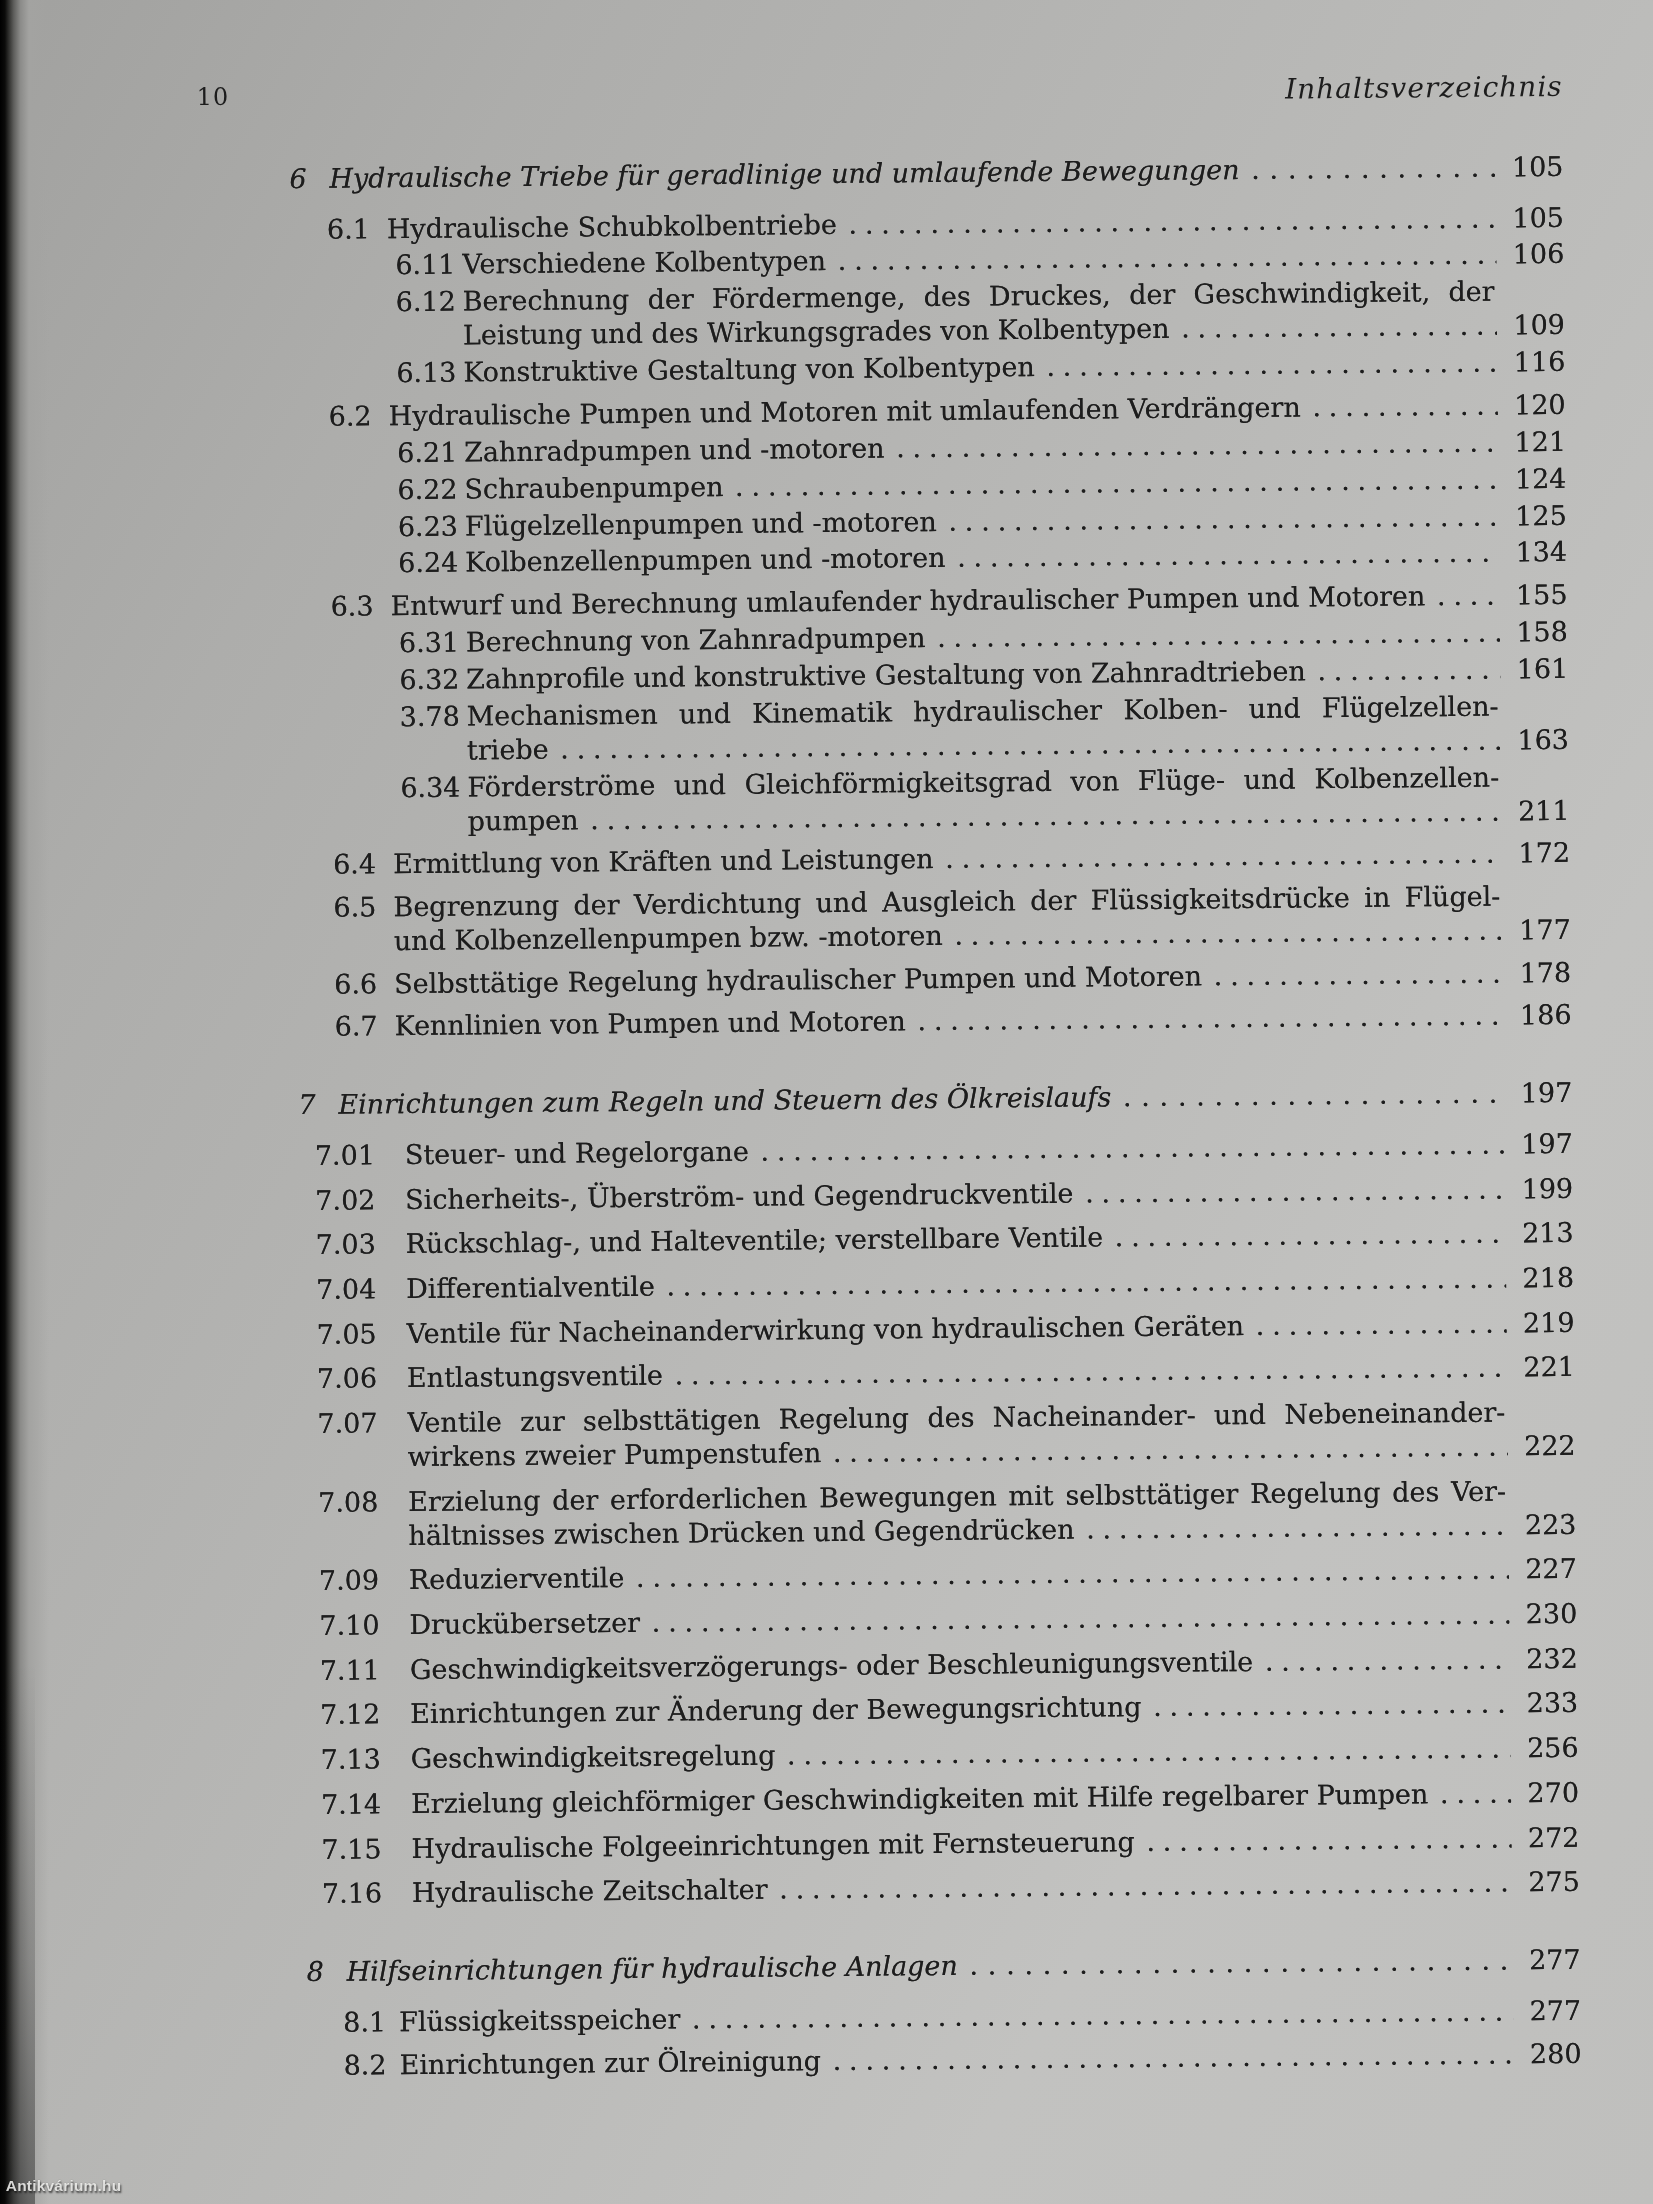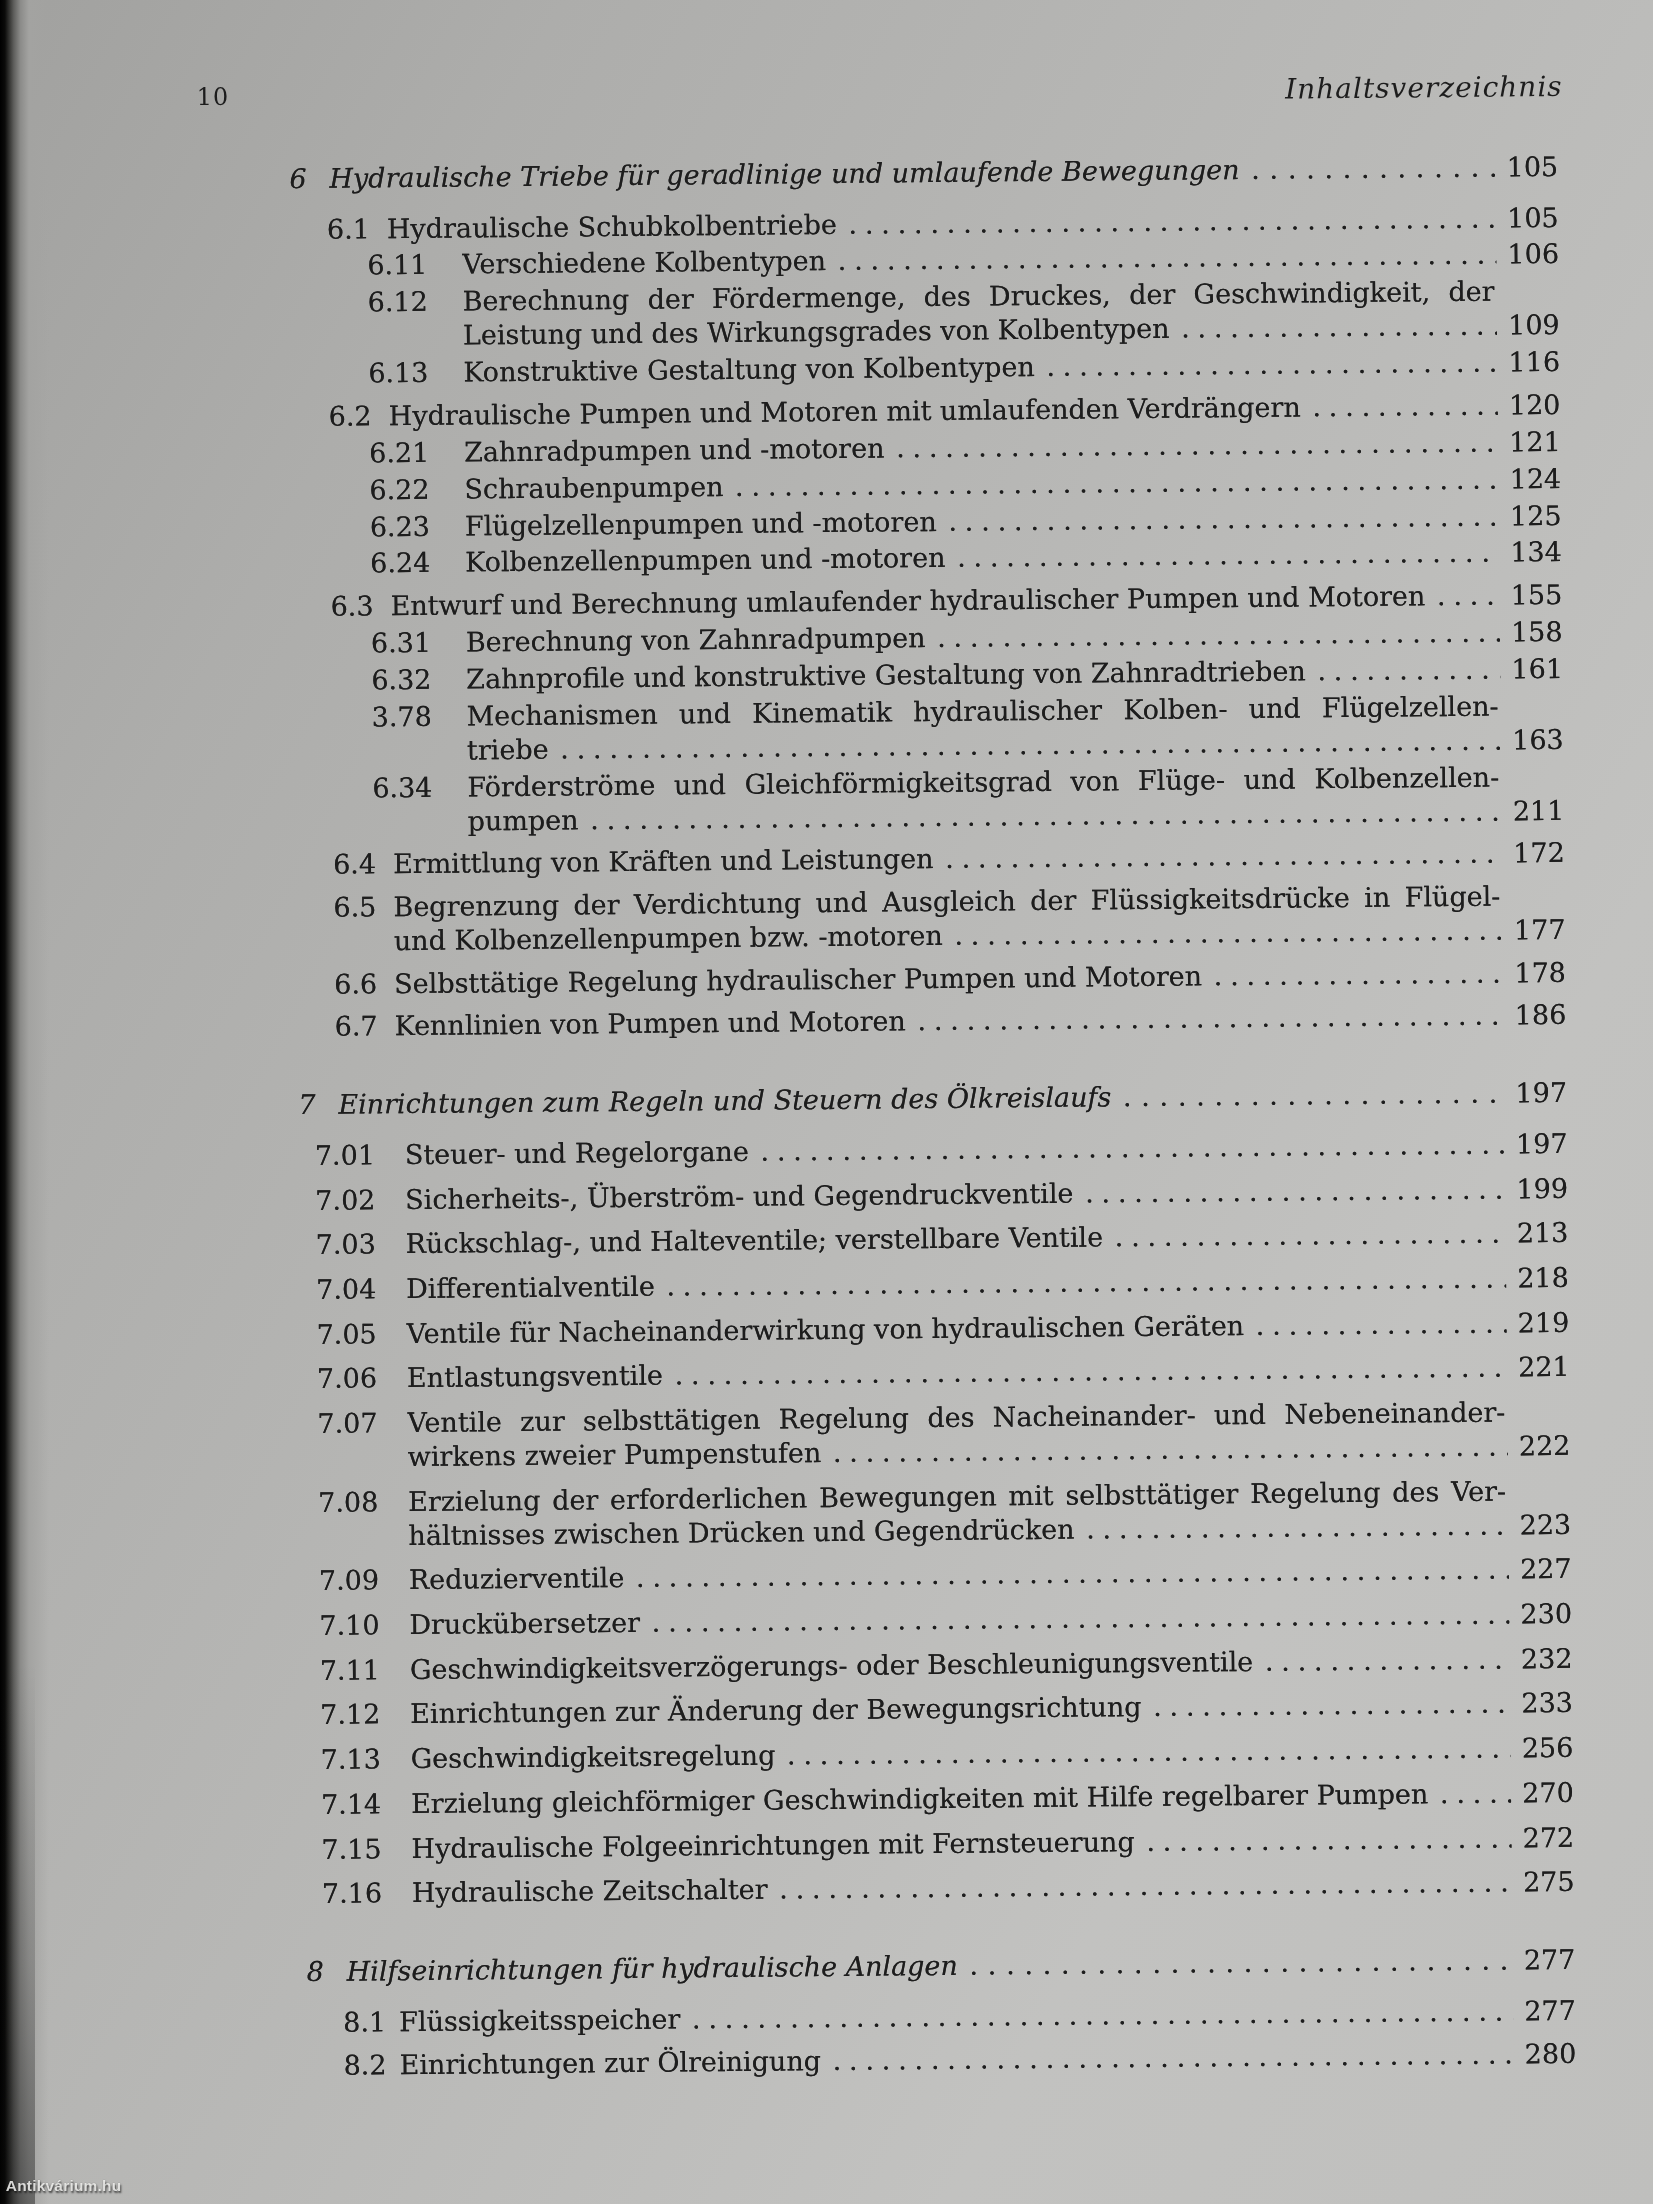--- a/index.html
+++ b/index.html
@@ -23,32 +23,32 @@
   .toc{position:absolute;left:0;top:118px;right:82px;font-size:27px;text-shadow:0 0 0.6px rgba(25,25,25,0.8);}
   .row{position:relative;}
   .num{position:absolute;top:0;line-height:34px;}
   .line{display:flex;align-items:baseline;line-height:34px;white-space:nowrap;}
   .txt{flex:0 0 auto;}
   .dots{flex:1 1 auto;overflow:hidden;white-space:nowrap;margin:0 5.8px 0 11.6px;min-width:0;}
   .dots::after{
     content:"........................................................................................................................................................";
     letter-spacing:7.8px;
   }
-  .pg{flex:0 0 62px;text-align:center;}
+  .pg{flex:0 0 62px;text-align:right;}
   .fill{line-height:34px;height:34px;overflow:hidden;white-space:normal;text-align:justify;text-align-last:justify;margin-right:70px;}
   
   .lv-chapter{padding-left:338px;margin-top:44px;}
   .lv-chapter .num{left:298px;}
   .lv-chapter .num,.lv-chapter .txt,.lv-chapter .fill{font-style:italic;}
   .lv-chapter .dots::after{letter-spacing:9.7px;}
   .lv-chapter + .row{margin-top:16.5px;}
   .lv-s1{padding-left:395px;margin-top:8.7px;}
   .lv-s1 .num{left:335px;}
   .lv-s2{padding-left:470px;margin-top:2.9px;}
-  .lv-s2 .num{left:375px;}
+  .lv-s2 .num{left:403px;}
   .lv-s7{padding-left:404px;margin-top:10.7px;}
   .lv-s7 .num{left:314px;}
   .lv-s8{padding-left:390px;margin-top:9.7px;}
   .lv-s8 .num{left:334px;text-align:center;}
   
   .watermark{
     position:absolute;left:5.8px;top:2177px;z-index:10;
     font-family:"Liberation Sans","DejaVu Sans",sans-serif;font-weight:bold;font-size:15.5px;letter-spacing:0.2px;
     color:rgba(250,250,248,0.85);
     text-shadow:1px 1.9px 1.9px rgba(0,0,0,0.6),0 0 1px rgba(0,0,0,0.45);

